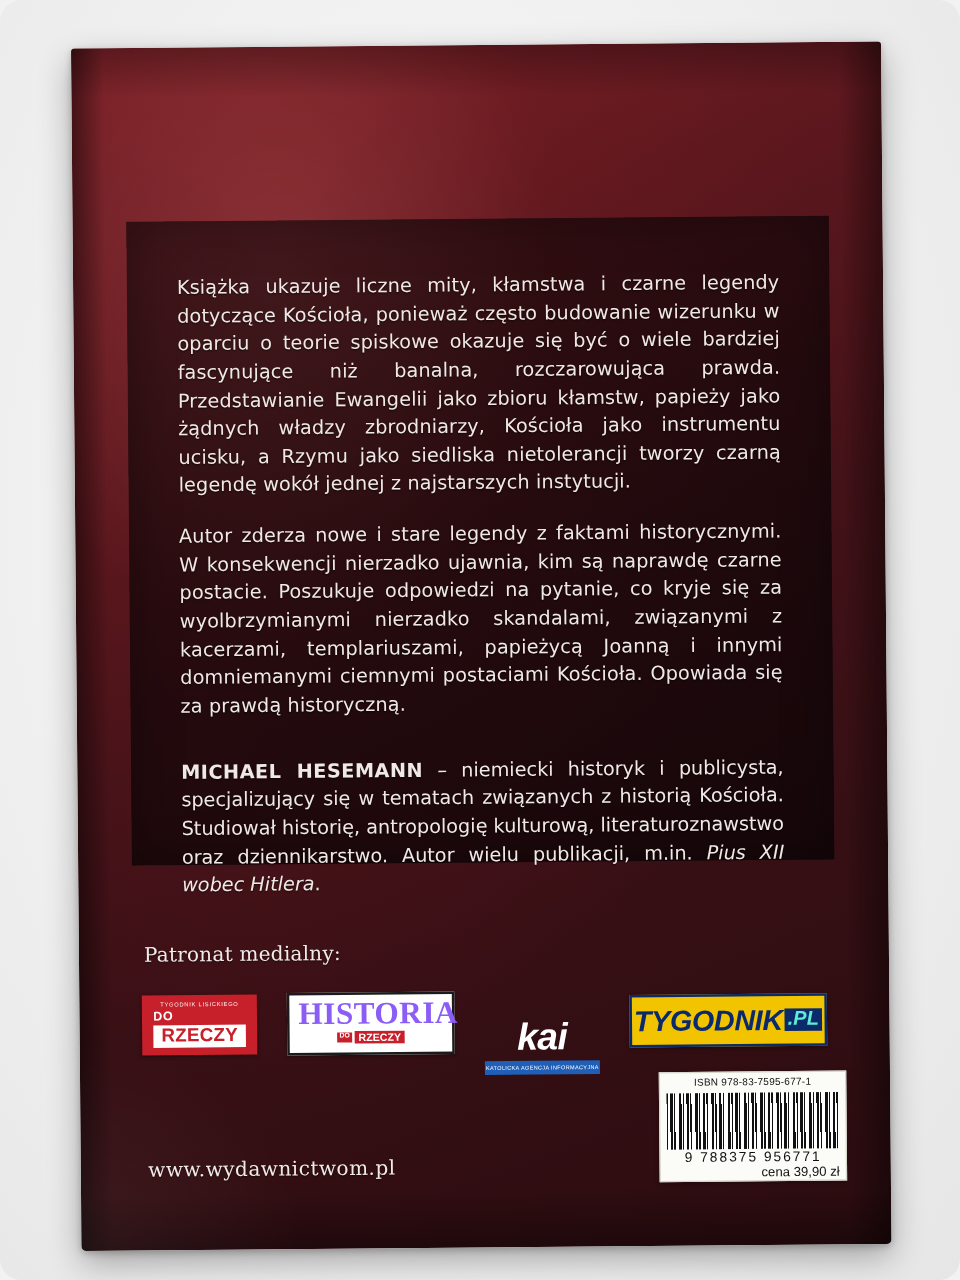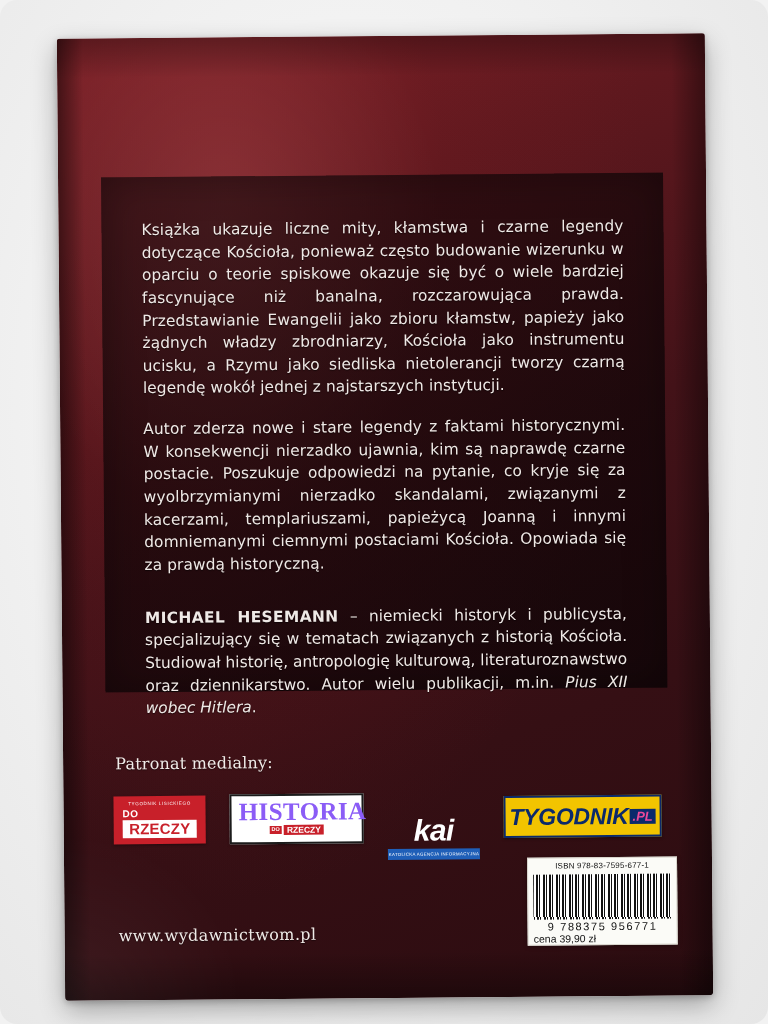--- a/index.html
+++ b/index.html
@@ -280,22 +280,22 @@
     font-weight: bold;
     font-style: italic;
     font-size: 23px;
     color: #0b2a6b;
     letter-spacing: -0.3px;
   }
   .logo-interia .pl {
     font-family: "Liberation Sans", sans-serif;
     font-weight: bold;
     font-style: italic;
-    font-size: 13px;
-    color: #ec4899;
+    font-size: 16px;
+    color: #5eead4;
     background: #0b2a6b;
     padding: 0 3px;
     margin-left: 1px;
   }
 
   
   #website {
     position: absolute;
     left: 54px;
     top: 888px;
@@ -345,21 +345,21 @@
     letter-spacing: 1.6px;
     color: #111;
     text-align: center;
     line-height: 1.1;
     margin-top: 1px;
   }
   #barcode-price {
     font-family: "Liberation Sans", sans-serif;
     font-size: 10.5px;
     color: #111;
-    text-align: left;
+    text-align: right;
     line-height: 1.1;
     margin-top: 1px;
   }
 
   
   #book .curve {
     position: absolute;
     left: 0; bottom: 0;
     width: 180px; height: 170px;
     background: radial-gradient(ellipse at 0% 100%, rgba(255,255,255,0.05), rgba(255,255,255,0) 70%);

